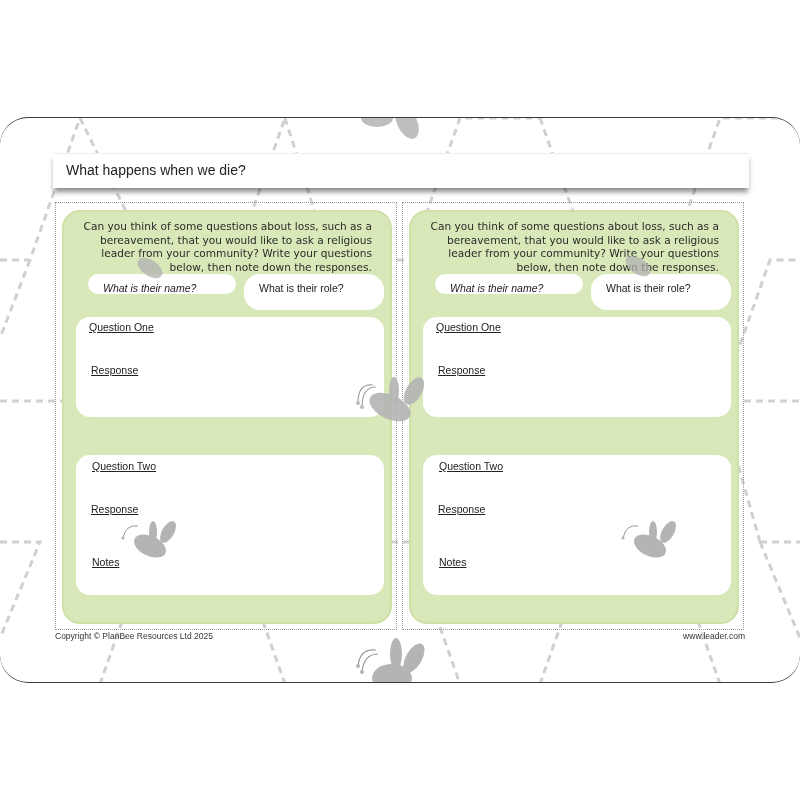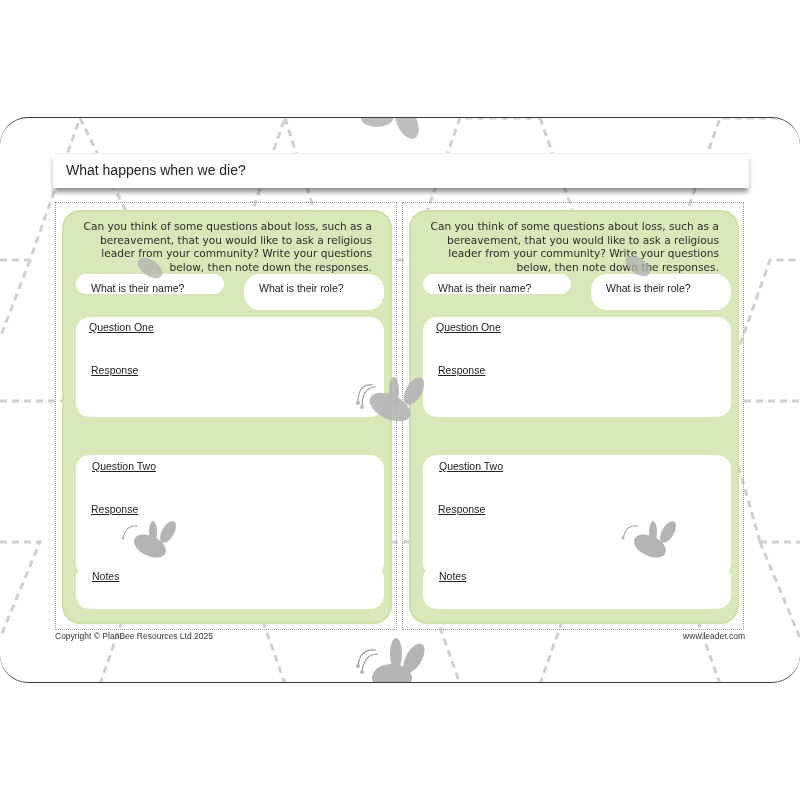--- a/index.html
+++ b/index.html
@@ -38,34 +38,34 @@
       border: 2px solid #cfe0a8;
     }
     .intro {
       position: absolute; left: 18px; top: 8px; width: 290px; text-align: right;
       font-family: "DejaVu Sans", sans-serif; font-size: 10.6px; line-height: 13.5px; color: #2a2a2a;
     }
     .pill {
       position: absolute; background: #ffffff; border-radius: 16px; box-sizing: border-box;
     }
     .pill .lbl { position: absolute; top: 8px; font-size: 10.5px; color: #222; }
-    .pill.name { left: 12px; top: 62px; width: 148px; height: 20px; }
+    .pill.name { left: 24px; top: 62px; width: 148px; height: 20px; font-style: italic; }
     .pill.name .lbl { left: 15px; }
     .pill.role { left: 180px; top: 62px; width: 140px; height: 36px; }
     .pill.role .lbl { left: 15px; }
     .box {
       position: absolute; left: 12px; width: 308px; background: #ffffff;
       border-radius: 14px; box-sizing: border-box;
     }
     .box .lbl {
       position: absolute; font-size: 10.5px; color: #222; text-decoration: underline;
     }
     .box.q1 { top: 105px; height: 100px; }
     .box.q2 { top: 228px; height: 122px; margin-top: 15px; }
-    .box.notes { top: 353px; height: 44px; }
+    .box.notes { top: 339px; height: 44px; }
     .footer-left {
       position: absolute; left: 55px; top: 513px; font-size: 8.5px; color: #333;
     }
     .footer-right {
       position: absolute; right: 55px; top: 513px; font-size: 8.5px; color: #333;
     }
     .bee { position: absolute; }
   </style>
 </head>
 <body>

